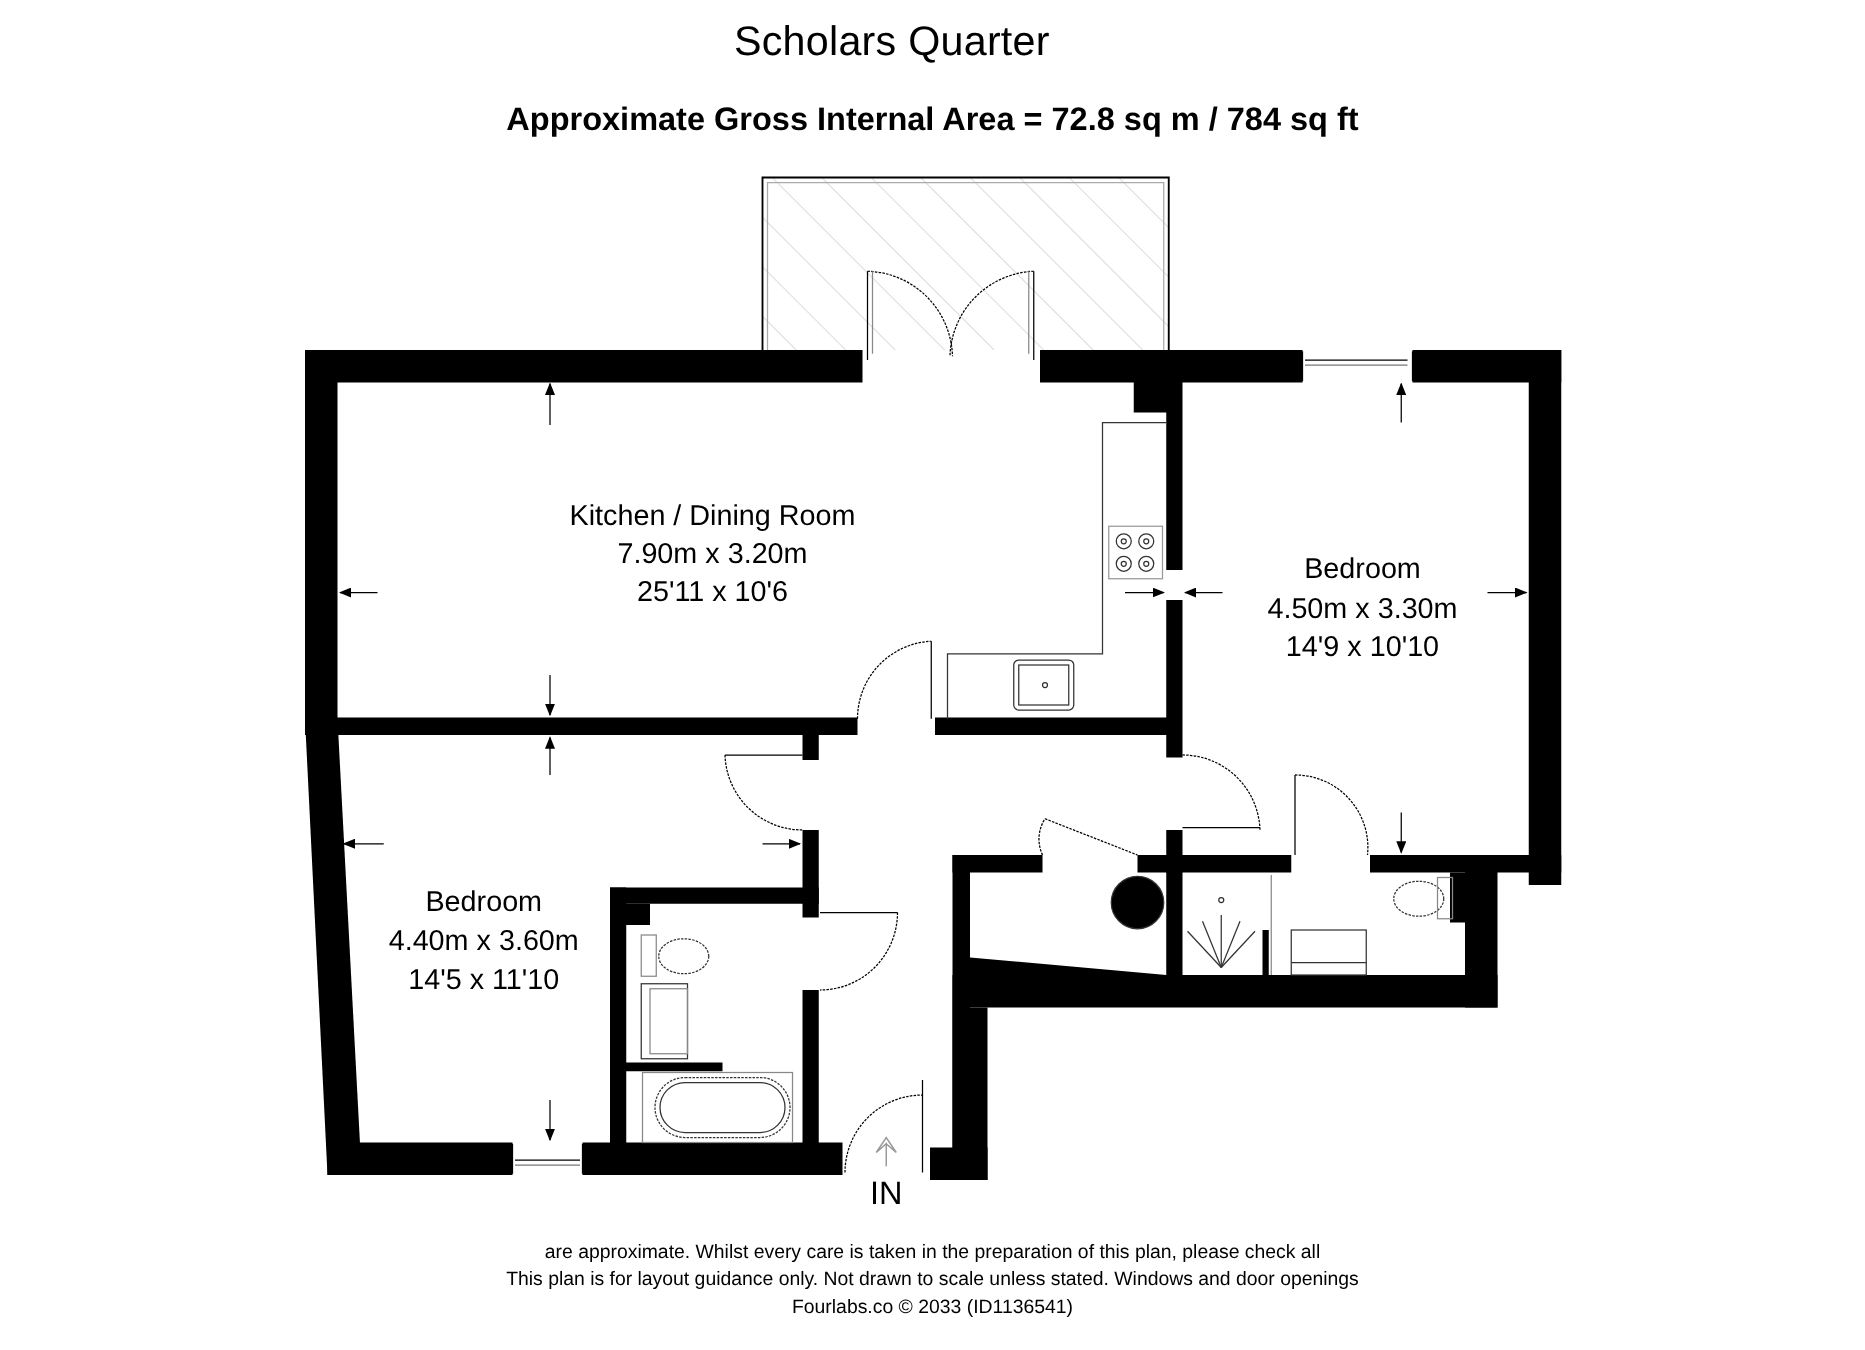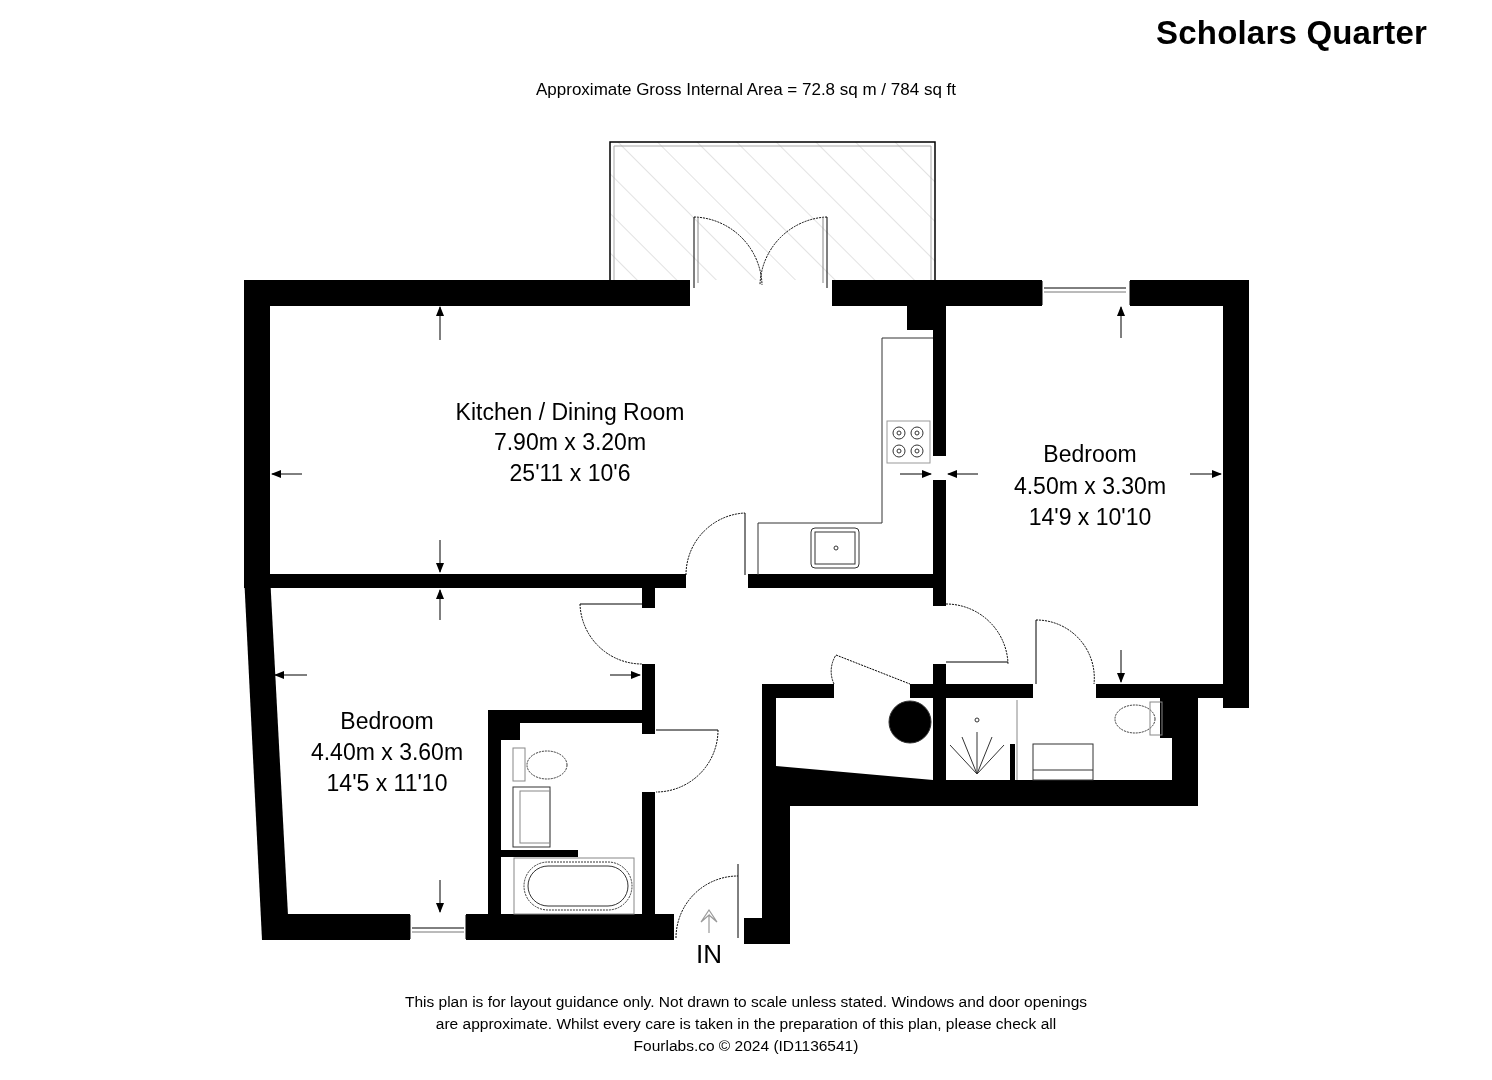--- a/index.html
+++ b/index.html
@@ -1,21 +1,21 @@
 <!DOCTYPE html>
 <html><head>
 <meta charset="utf-8">
 <style>
   html, body { margin: 0; padding: 0; background: #ffffff; }
   body { width: 1492px; height: 1080px; position: relative; overflow: hidden;
          font-family: "Liberation Sans", "DejaVu Sans", sans-serif; color: #000; }
-  .title { position: absolute; left: 0; width: 1427px; top: 14px; text-align: right;
-           font-size: 33px; font-weight: bold; letter-spacing: 0.2px; }
+  .title { position: absolute; left: 0; width: 1427px; top: 14px; text-align: center;
+           font-size: 33px; font-weight: normal; letter-spacing: 0.2px; }
   .subtitle { position: absolute; left: 0; width: 1492px; top: 80px; text-align: center;
-              font-size: 17px; }
+              font-size: 26px; font-weight: bold; }
   svg.plan { position: absolute; left: 0; top: 0; }
   .room-label { font-family: "Liberation Sans", "DejaVu Sans", sans-serif; font-size: 23px; fill: #000; }
   .in-label { font-family: "Liberation Sans", "DejaVu Sans", sans-serif; font-size: 26px; fill: #000; }
   .disclaimer { position: absolute; left: 0; width: 1492px; top: 991px; text-align: center;
                 font-size: 15.5px; line-height: 22px; }
   .disclaimer div { white-space: nowrap; }
 </style>
 </head>
 <body>
 
@@ -214,16 +214,16 @@
   </g>
   <g>
     <text class="room-label" x="387" y="729" text-anchor="middle">Bedroom</text>
     <text class="room-label" x="387" y="760" text-anchor="middle">4.40m x 3.60m</text>
     <text class="room-label" x="387" y="791" text-anchor="middle">14'5 x 11'10</text>
   </g>
   <text class="in-label" x="709" y="963" text-anchor="middle">IN</text>
 </svg>
 
 <div class="disclaimer">
+  <div>are approximate. Whilst every care is taken in the preparation of this plan, please check all</div>
   <div>This plan is for layout guidance only. Not drawn to scale unless stated. Windows and door openings</div>
-  <div>are approximate. Whilst every care is taken in the preparation of this plan, please check all</div>
-  <div>Fourlabs.co © 2024 (ID1136541)</div>
+  <div>Fourlabs.co © 2033 (ID1136541)</div>
 </div>
 
 </body></html>

